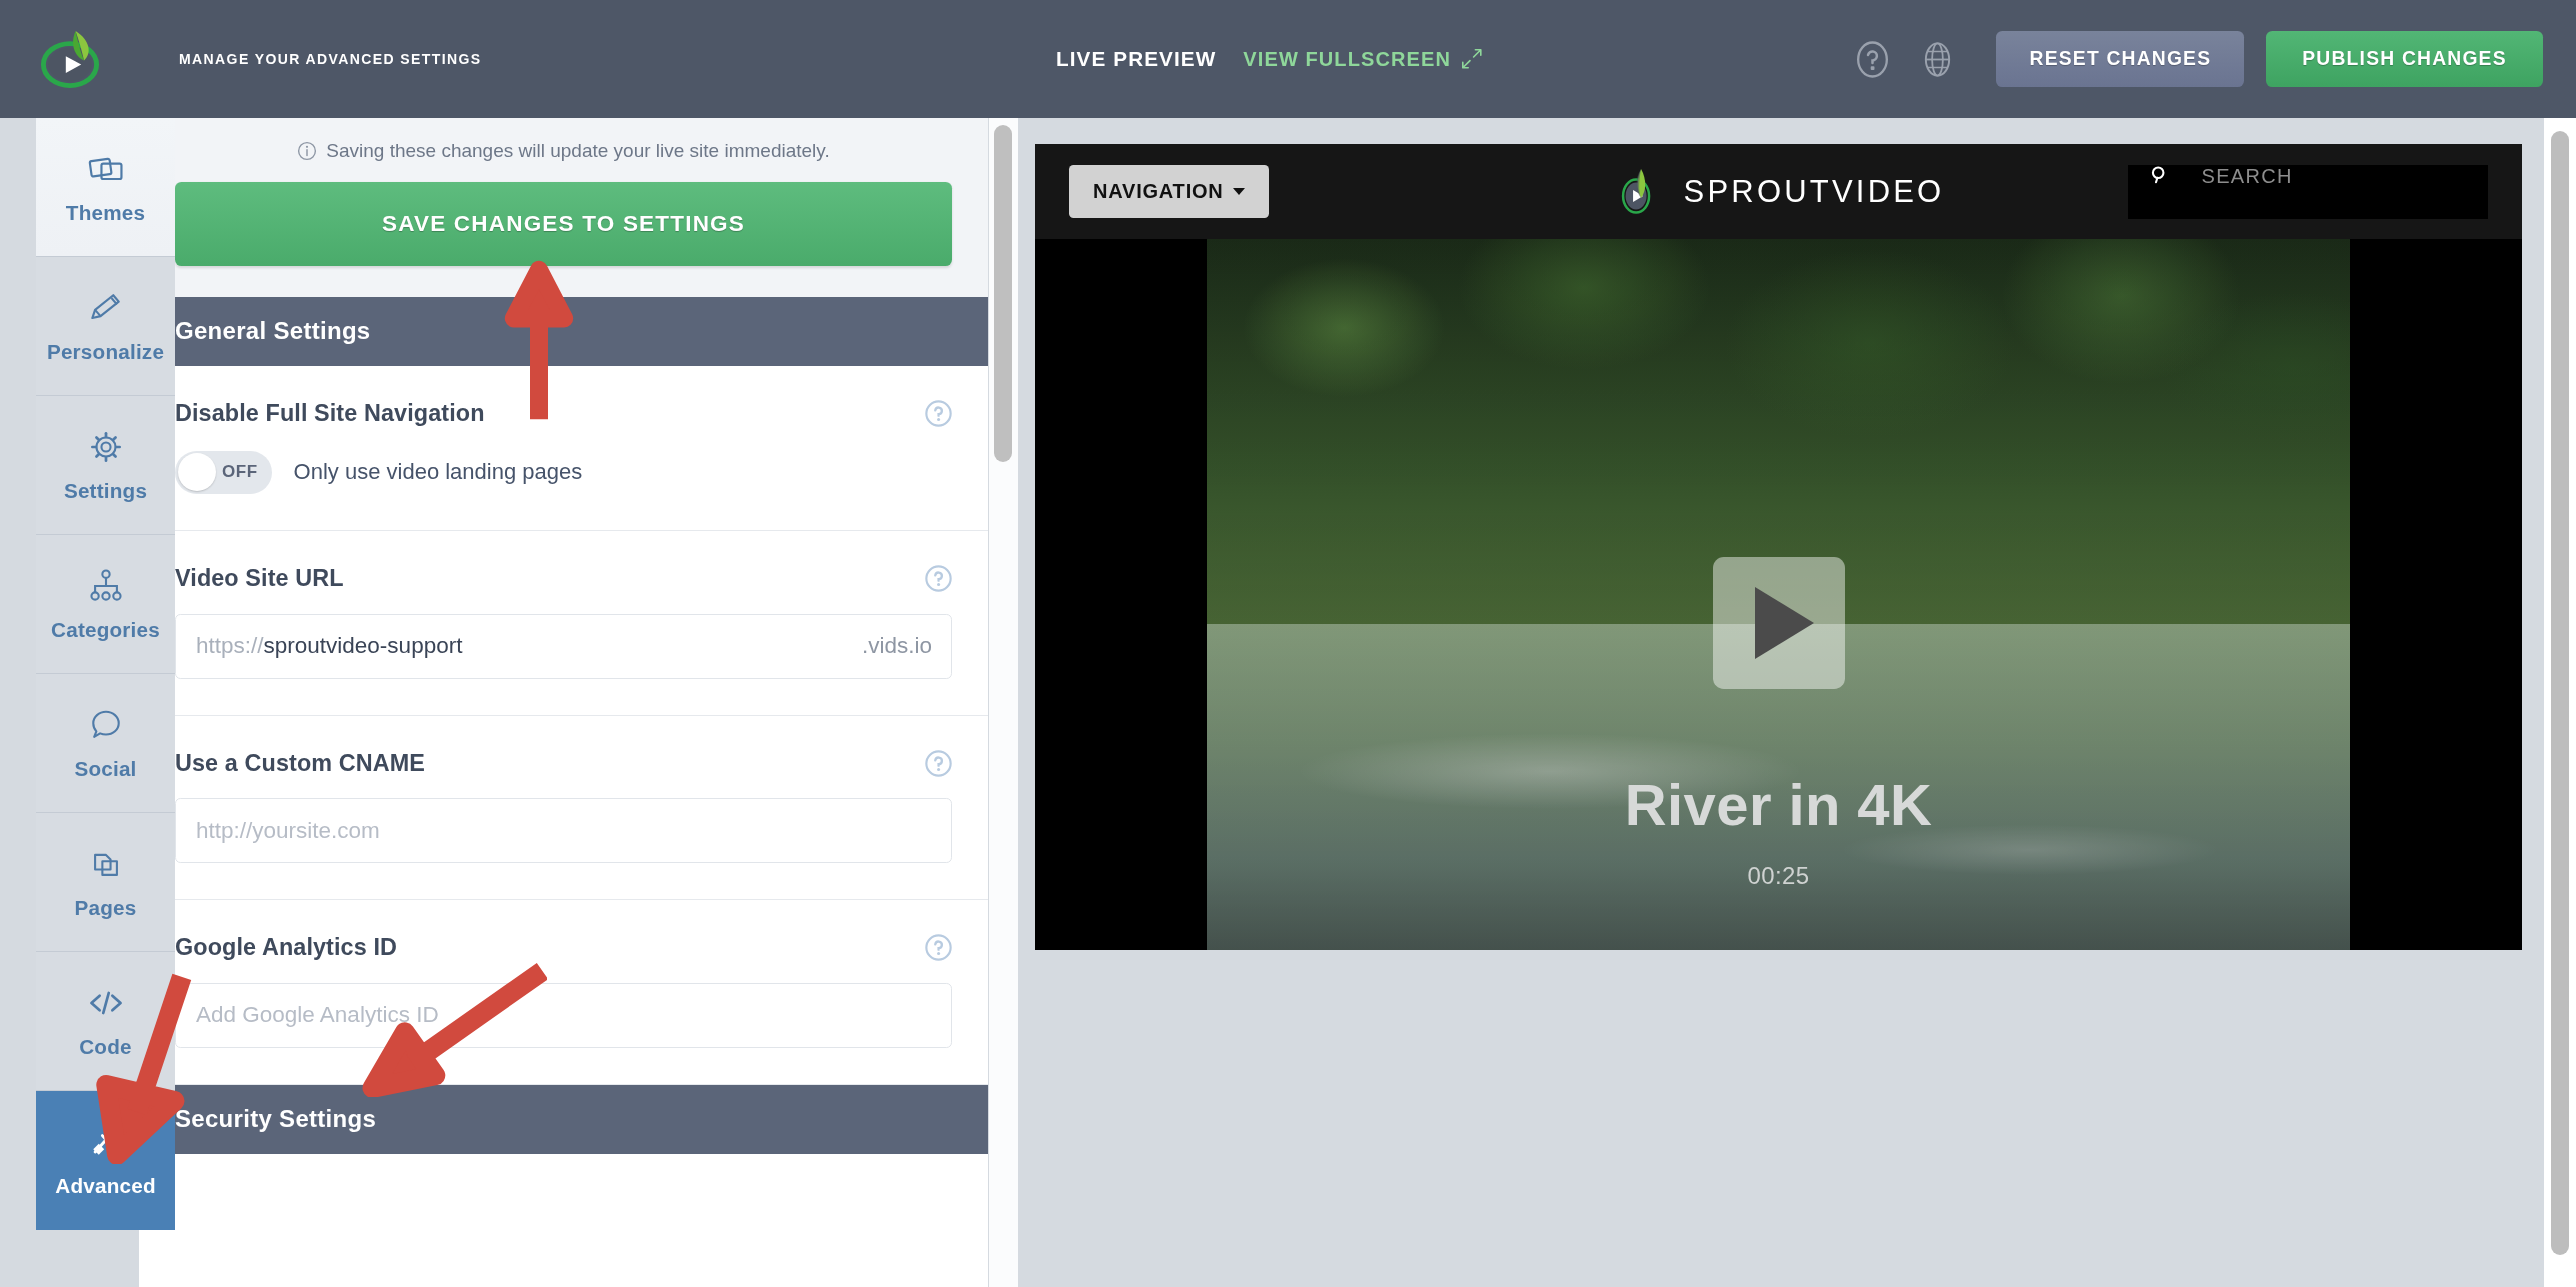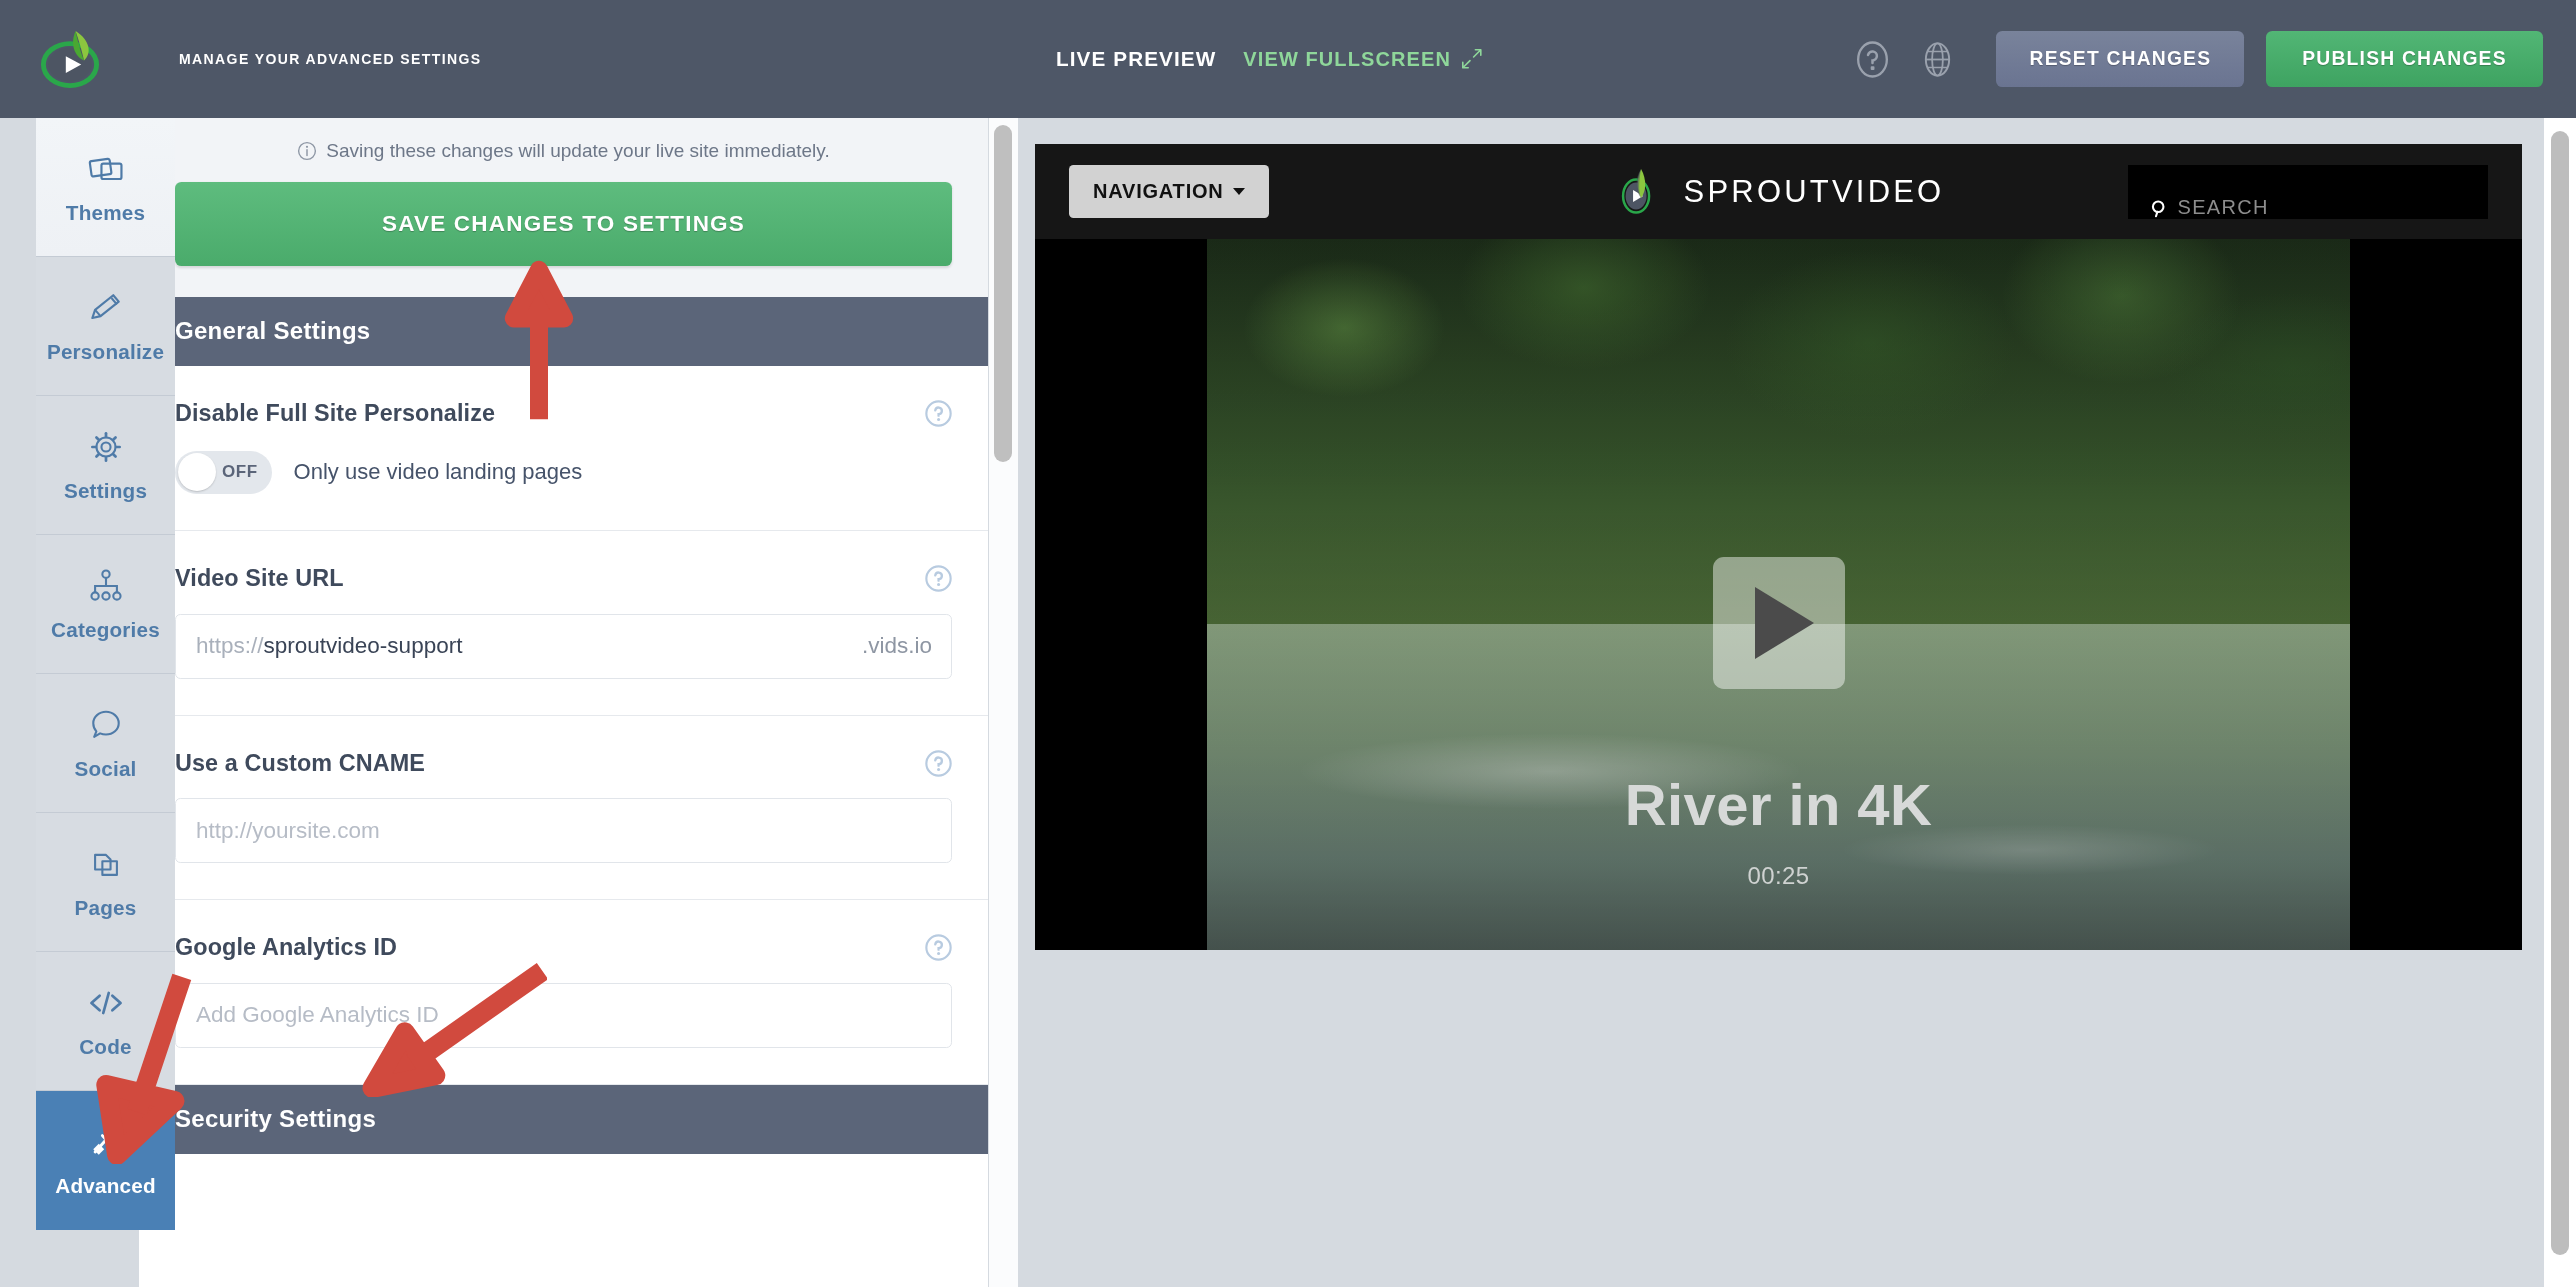--- a/index.html
+++ b/index.html
@@ -194,21 +194,21 @@
   }
   .caret { width: 0; height: 0; border-left: 6.3px solid transparent; border-right: 6.3px solid transparent; border-top: 7.2px solid #111; display:block; }
   .brand {
     position: absolute; left: 50%; transform: translateX(-50%);
     display: flex; align-items: center; gap: 21px;
   }
   .brand-logo { width: 50px; height: 50px; display:block; }
   .brand-name { color: #ffffff; font-size: 31px; letter-spacing: 3.2px; }
   .search-box {
     margin-left: auto; width: 360px; height: 54px;
-    background: #000000; display: flex; align-items: flex-end; gap: 8px;
+    background: #000000; display: flex; align-items: flex-start; gap: 32px;
     padding: 0 21.6px; cursor: text;
   }
   .search-icon { width: 20px; height: 20px; display:block; }
   .search-ph { color: #8d8d8d; font-size: 20px; letter-spacing: 1.3px; }
 
   
   .hero {
     position: relative; height: 876px; background: #000;
   }
   .hero-media {
@@ -456,21 +456,21 @@
       </svg>
       <span>Saving these changes will update your live site immediately.</span>
     </div>
     <button class="save-btn">SAVE CHANGES TO SETTINGS</button>
   </div>
 
   <div class="section-header">General Settings</div>
 
   <div class="field-row">
     <div class="field-label-row">
-      <span class="field-label">Disable Full Site Personalize</span>
+      <span class="field-label">Disable Full Site Navigation</span>
       <svg class="help-badge" viewBox="0 0 30 30">
         <rect x="1.5" y="1.5" width="27" height="27" rx="13.5" fill="none" stroke="#b8cbe0" stroke-width="2.4"></rect>
         <path d="M11.4 11.5 a3.7 3.7 0 1 1 3.7 4.3 v1.6" fill="none" stroke="#b8cbe0" stroke-width="2.6" stroke-linecap="round"></path>
         <circle cx="15.1" cy="21.6" r="1.7" fill="#b8cbe0"></circle>
       </svg>
     </div>
     <div class="toggle-row">
       <div class="toggle">
         <span class="knob"></span>
         <span class="state">OFF</span>

